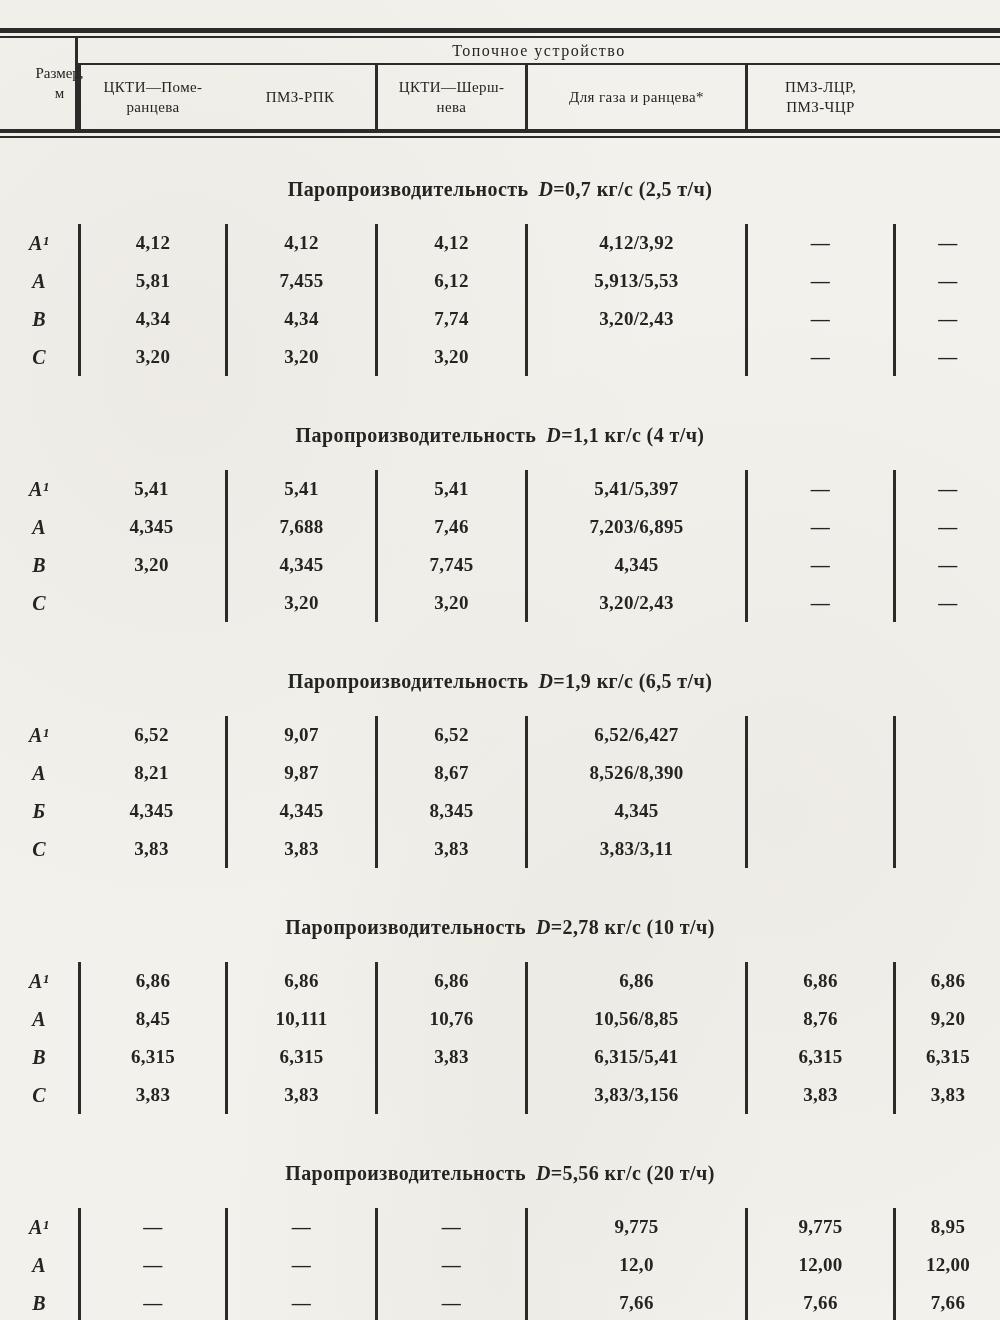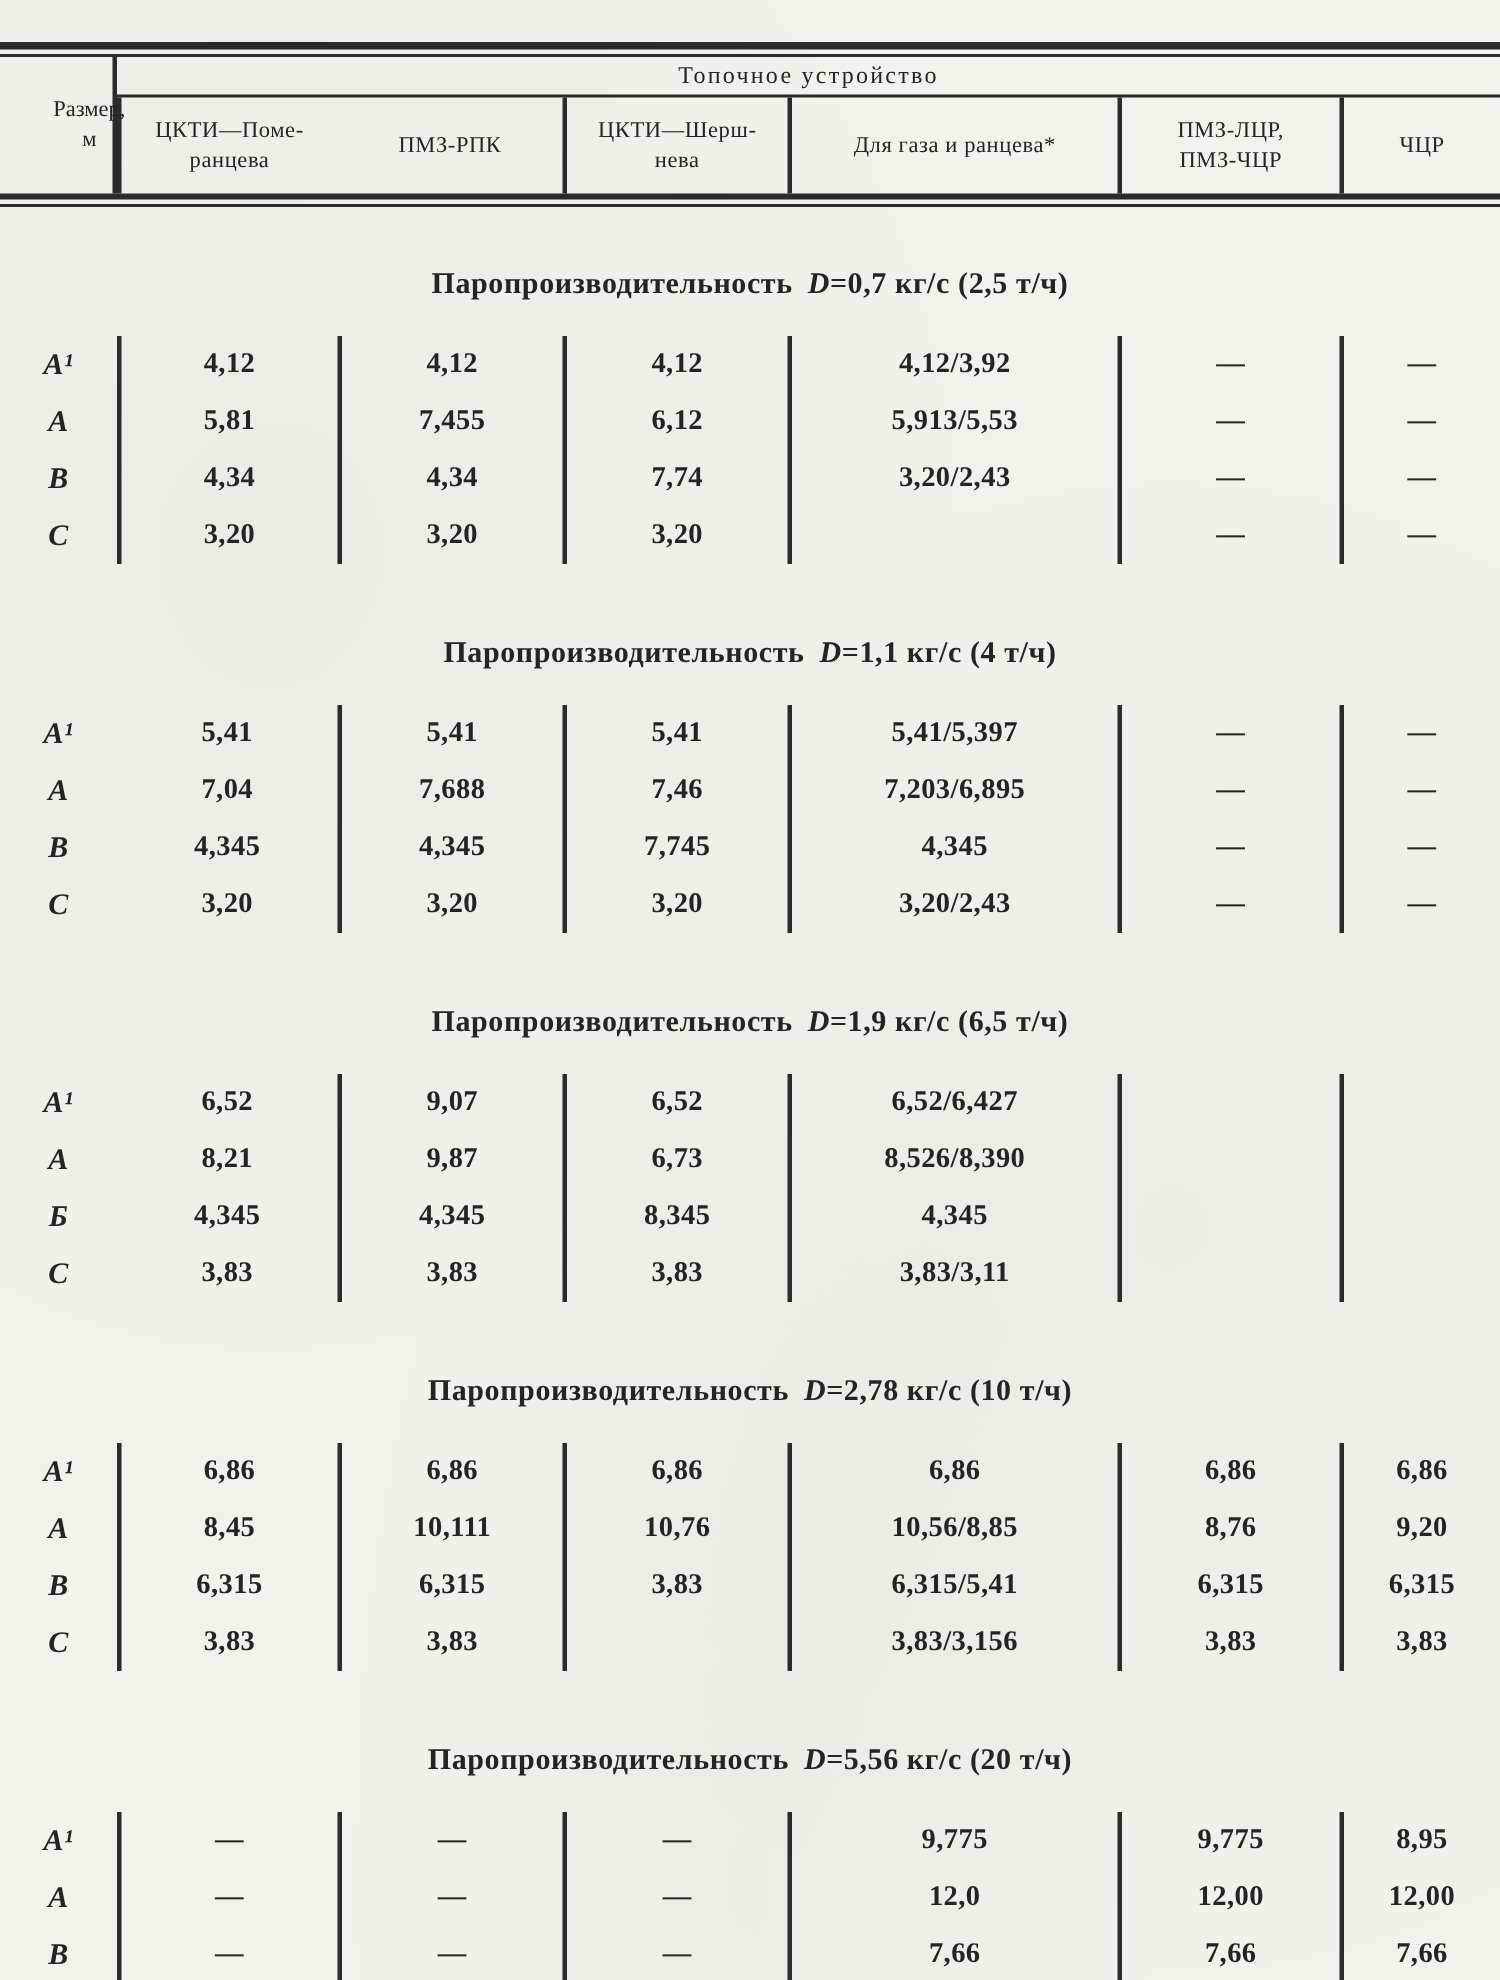--- a/index.html
+++ b/index.html
@@ -83,21 +83,20 @@
 м</div>
     <div class="span-cell">Топочное устройство</div>
     <div class="col-head bl">ЦКТИ—Поме-
 ранцева</div>
     <div class="col-head">ПМЗ-РПК</div>
     <div class="col-head bl">ЦКТИ—Шерш-
 нева</div>
     <div class="col-head bl">Для газа и ранцева*</div>
     <div class="col-head bl">ПМЗ-ЛЦР,
 ПМЗ-ЧЦР</div>
-    <div class="col-head bl">ЧЦР</div>
   </div>
 
   <div class="rule-bottom"></div>
 
   <div id="sections">
       <div class="section">
         <div class="section-title"><span class="t-word">Паропроизводительность</span><span class="t-var">D</span><span class="t-rest">=0,7 кг/с (2,5 т/ч)</span></div>
         <div class="data-block">
           <div class="dcol">
             <div class="cell rlabel">A¹</div>
@@ -146,21 +145,20 @@
         <div class="section-title"><span class="t-word">Паропроизводительность</span><span class="t-var">D</span><span class="t-rest">=1,1 кг/с (4 т/ч)</span></div>
         <div class="data-block">
           <div class="dcol">
             <div class="cell rlabel">A¹</div>
             <div class="cell rlabel">A</div>
             <div class="cell rlabel">B</div>
             <div class="cell rlabel">C</div>
           </div>
           <div class="dcol">
             <div class="cell value">5,41</div>
-            <div class="cell value">7,04</div>
             <div class="cell value">4,345</div>
             <div class="cell value">3,20</div>
           </div>
           <div class="dcol bar">
             <div class="cell value">5,41</div>
             <div class="cell value">7,688</div>
             <div class="cell value">4,345</div>
             <div class="cell value">3,20</div>
           </div>
           <div class="dcol bar">
@@ -205,21 +203,21 @@
             <div class="cell value">3,83</div>
           </div>
           <div class="dcol bar">
             <div class="cell value">9,07</div>
             <div class="cell value">9,87</div>
             <div class="cell value">4,345</div>
             <div class="cell value">3,83</div>
           </div>
           <div class="dcol bar">
             <div class="cell value">6,52</div>
-            <div class="cell value">6,73</div>
+            <div class="cell value">8,67</div>
             <div class="cell value">8,345</div>
             <div class="cell value">3,83</div>
           </div>
           <div class="dcol bar">
             <div class="cell value">6,52/6,427</div>
             <div class="cell value">8,526/8,390</div>
             <div class="cell value">4,345</div>
             <div class="cell value">3,83/3,11</div>
           </div>
           <div class="dcol bar">

